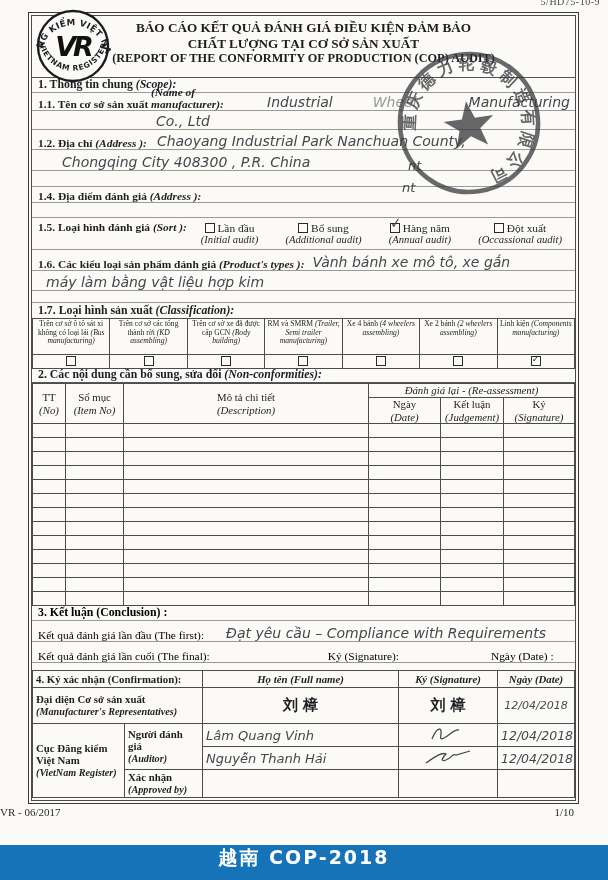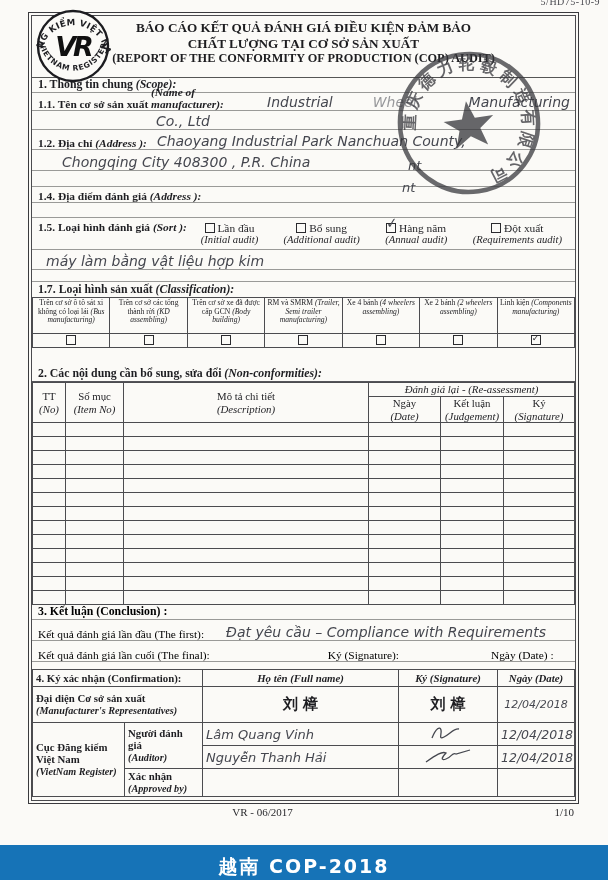--- a/index.html
+++ b/index.html
@@ -84,34 +84,34 @@
   .t4 .ctr { text-align:center; }
 
   .cjk { font-family:"DejaVu Sans", sans-serif; font-weight:bold; color:#3c3e46; }
 
   
   .s3row { position:relative; padding:0 6px; border-bottom:1px solid #9a9a98;
            font-size:11.4px; display:flex; align-items:flex-end; }
 
   
   .footer { position:absolute; left:0; top:806px; width:608px; font-size:11px; color:#2a2a2e; }
-  .footer .code { position:absolute; left:0; width:525px; text-align:center; }
+  .footer .code { position:absolute; left:0; width:525px; }
   .footer .pg { position:absolute; right:34px; top:0; }
 
   
   .stamp { position:absolute; left:388px; top:44px; width:162px; height:158px;
            opacity:.82; pointer-events:none; }
   .vr-logo { position:absolute; left:24px; top:4px; width:98px; height:86px; }
   .nt1 { position:absolute; left:408px; top:158px; }
   .nt2 { position:absolute; left:402px; top:180px; }
 
   
   .bottombar {
     position:absolute; left:0; bottom:0; width:608px; height:35px;
-    display:flex; align-items:flex-end; justify-content:center;
+    display:flex; align-items:flex-start; justify-content:center;
     font-family:"DejaVu Sans", sans-serif; font-weight:bold;
     font-size:19px; color:#ffffff; letter-spacing:2px;
   }
 
   svg text { font-family:"DejaVu Sans", sans-serif; }
 </style>
 </head>
 <body>
 
 <div class="paper">
@@ -176,25 +176,30 @@
         <div class="opt">
           <div class="ol"><span class="cb"></span> <span>Bổ sung</span></div>
           <div class="os">(Additional audit)</div>
         </div>
         <div class="opt">
           <div class="ol"><span class="cb checked"></span> <span>Hàng năm</span></div>
           <div class="os">(Annual audit)</div>
         </div>
         <div class="opt">
           <div class="ol"><span class="cb"></span> <span>Đột xuất</span></div>
-          <div class="os">(Requirements audit)</div>
+          <div class="os">(Occassional audit)</div>
         </div>
       </div>
     </div>
 
+    <div class="row" style="height:21px;">
+      <span class="lbl">1.6. Các kiểu loại sản phẩm đánh giá</span>&nbsp;
+      <span class="en">(Product's types ):</span>
+      <span class="hw big" style="margin-left:8px;">Vành   bánh xe   mô tô,  xe gắn</span>
+    </div>
 
     <div class="row" style="height:20px;">
       <span class="hw big" style="margin-left:8px;">máy   làm bằng   vật liệu   hợp kim</span>
     </div>
 
     <div class="row" style="height:12px;"></div>
 
     <div class="row" style="height:15px; border-bottom:none;">
       <span class="lbl sec-head">1.7. Loại hình sản xuất</span>&nbsp;
       <span class="en sec-head">(Classification):</span>
@@ -216,21 +221,21 @@
         <td><span class="cb print"></span></td>
         <td><span class="cb print"></span></td>
         <td><span class="cb print"></span></td>
         <td><span class="cb print"></span></td>
         <td><span class="cb print"></span></td>
         <td><span class="cb print checked"></span></td>
       </tr>
     </tbody>
         </table>
 
-    <div class="row dark" style="height:14px;margin-top:20px;">
+    <div class="row dark" style="height:14px;">
       <span class="lbl sec-head">2. Các nội dung cần bổ sung, sửa đổi</span>&nbsp;
       <span class="en sec-head">(Non-conformities):</span>
     </div>
 
     <table class="t2">
       <colgroup>
         <col style="width:33px">
             <col style="width:58px">
             <col style="width:245px">
         <col style="width:72px">

